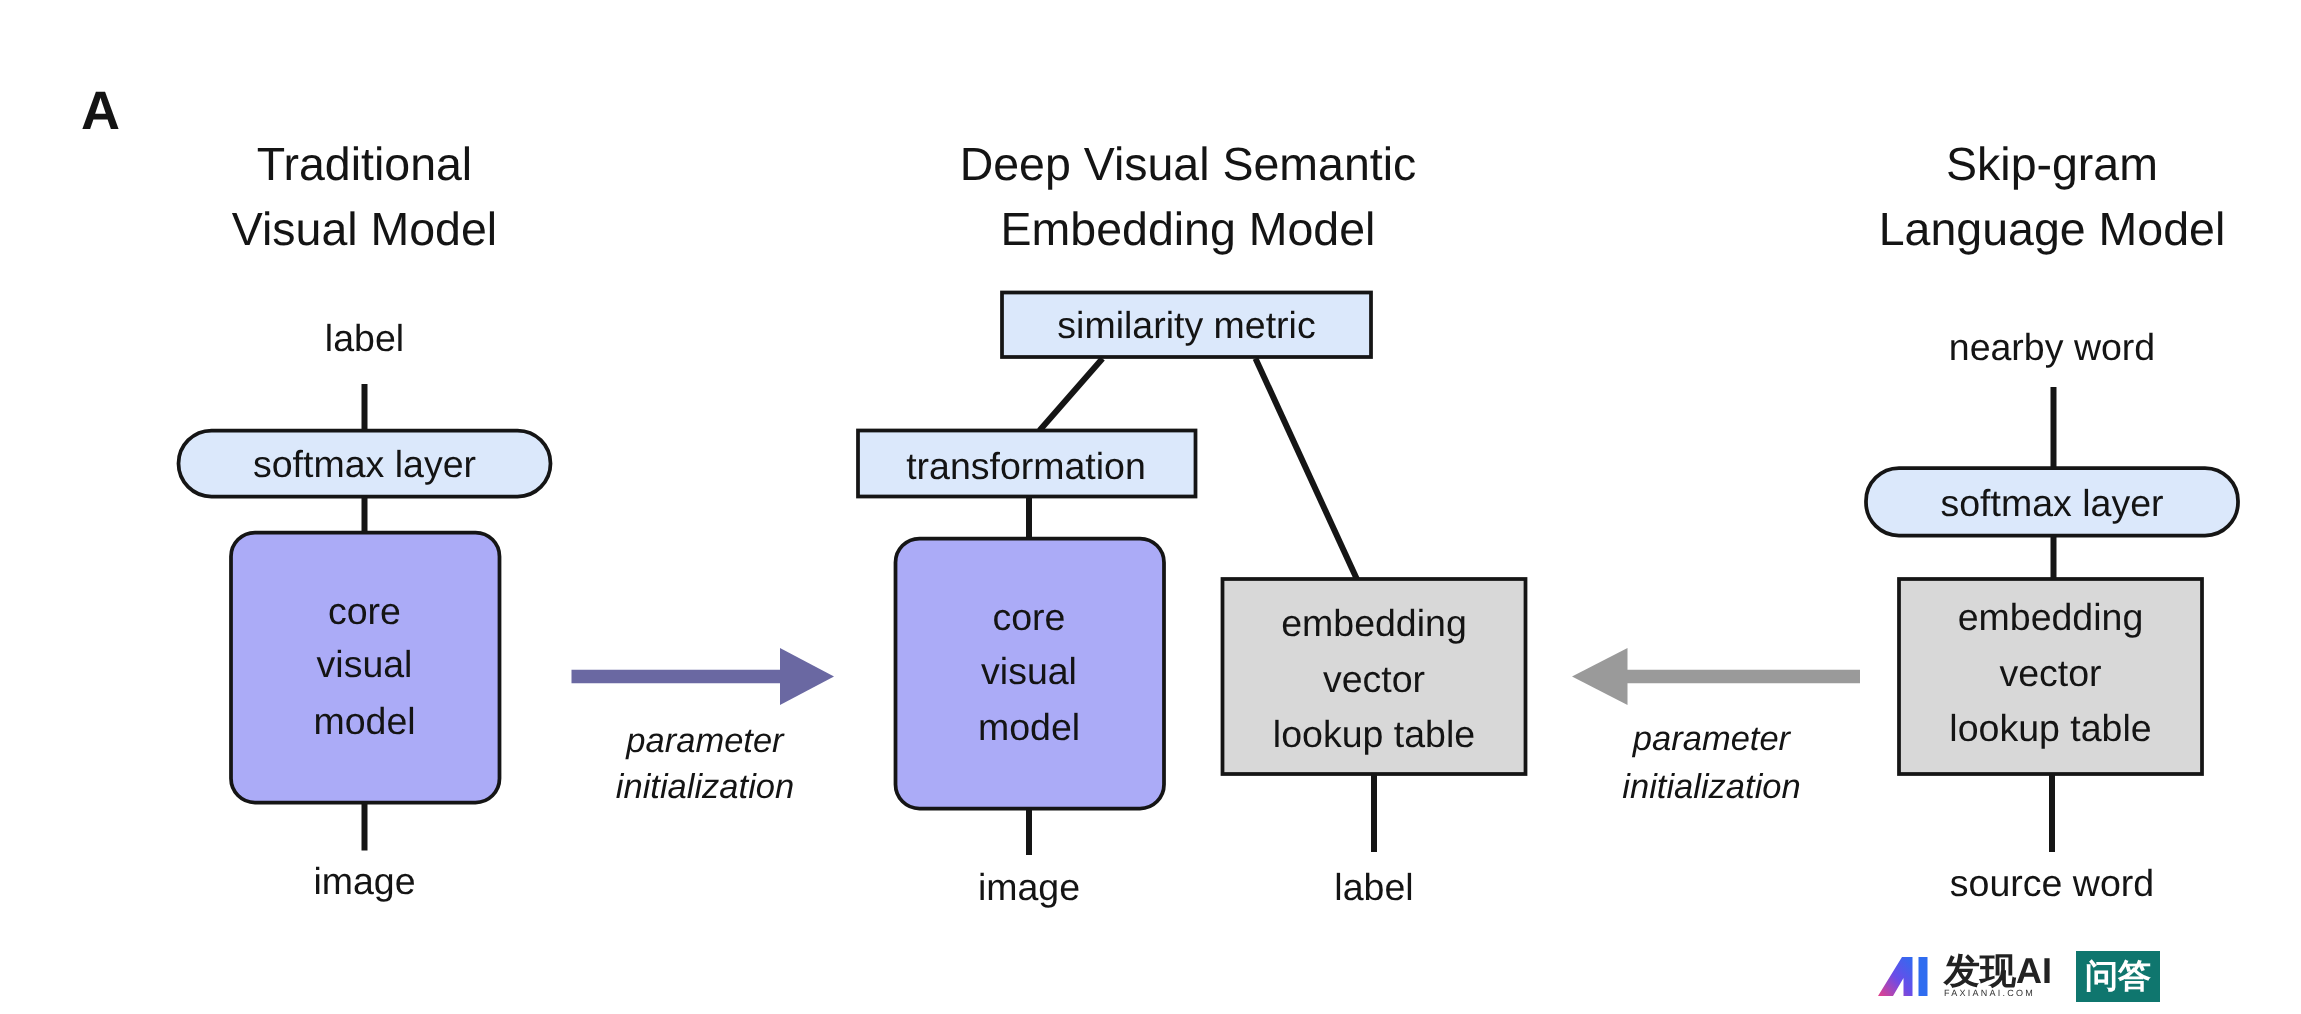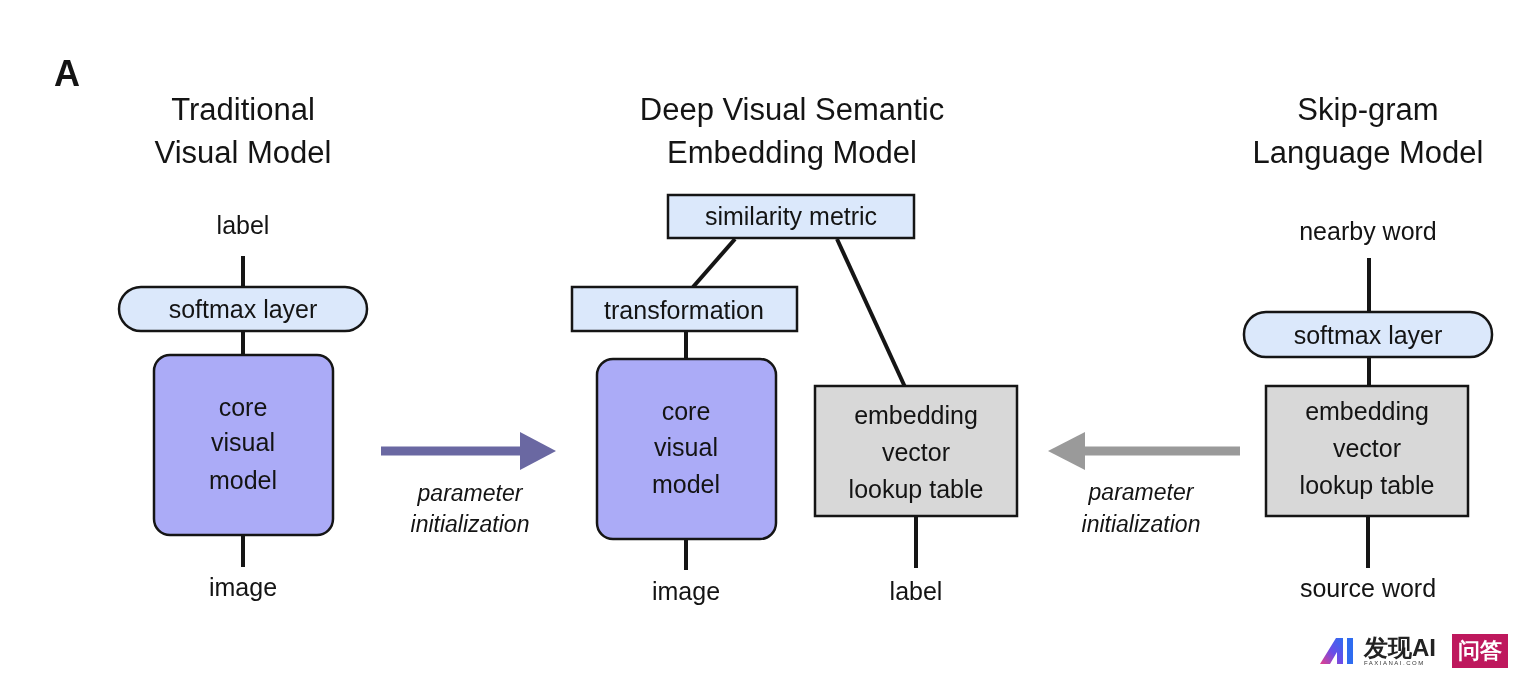--- a/index.html
+++ b/index.html
@@ -5,25 +5,25 @@
   html, body { margin:0; padding:0; background:#ffffff; }
   body { width:1534px; height:676px; position:relative; overflow:hidden;
          font-family:"Liberation Sans", sans-serif; color:#111; }
   svg#diagram { position:absolute; left:0; top:0; }
   .t { font-family:"Liberation Sans", sans-serif; fill:#141414; }
   .title { font-size:31px; }
   .lbl { font-size:25px; }
   .box { font-size:25px; }
   .ital { font-size:23px; font-style:italic; }
   .panel { font-size:36px; font-weight:bold; }
-  .wm { position:absolute; left:1318px; top:634px; height:34px; display:flex; align-items:center; gap:6px; }
+  .wm { position:absolute; left:1250px; top:634px; height:34px; display:flex; align-items:center; gap:6px; }
   .wm-logo { width:40px; height:30px; }
   .wm-brand { font-size:24px; font-weight:bold; color:#222; line-height:24px; }
   .wm-sub { font-size:6px; color:#333; letter-spacing:1.5px; }
-  .wm-badge { background:#be185d; color:#fff; font-size:22px; font-weight:bold; padding:2px 6px; margin-left:10px; }
+  .wm-badge { background:#0f766e; color:#fff; font-size:22px; font-weight:bold; padding:2px 6px; margin-left:10px; }
 </style>
 </head>
 <body>
 
 <svg id="diagram" width="1534" height="676" viewBox="0 0 1534 676" xmlns="http://www.w3.org/2000/svg">
 
   <text class="t panel" x="54" y="86">A</text>
 
   <g>
     <text class="t title" x="243" y="120" text-anchor="middle">Traditional</text>

